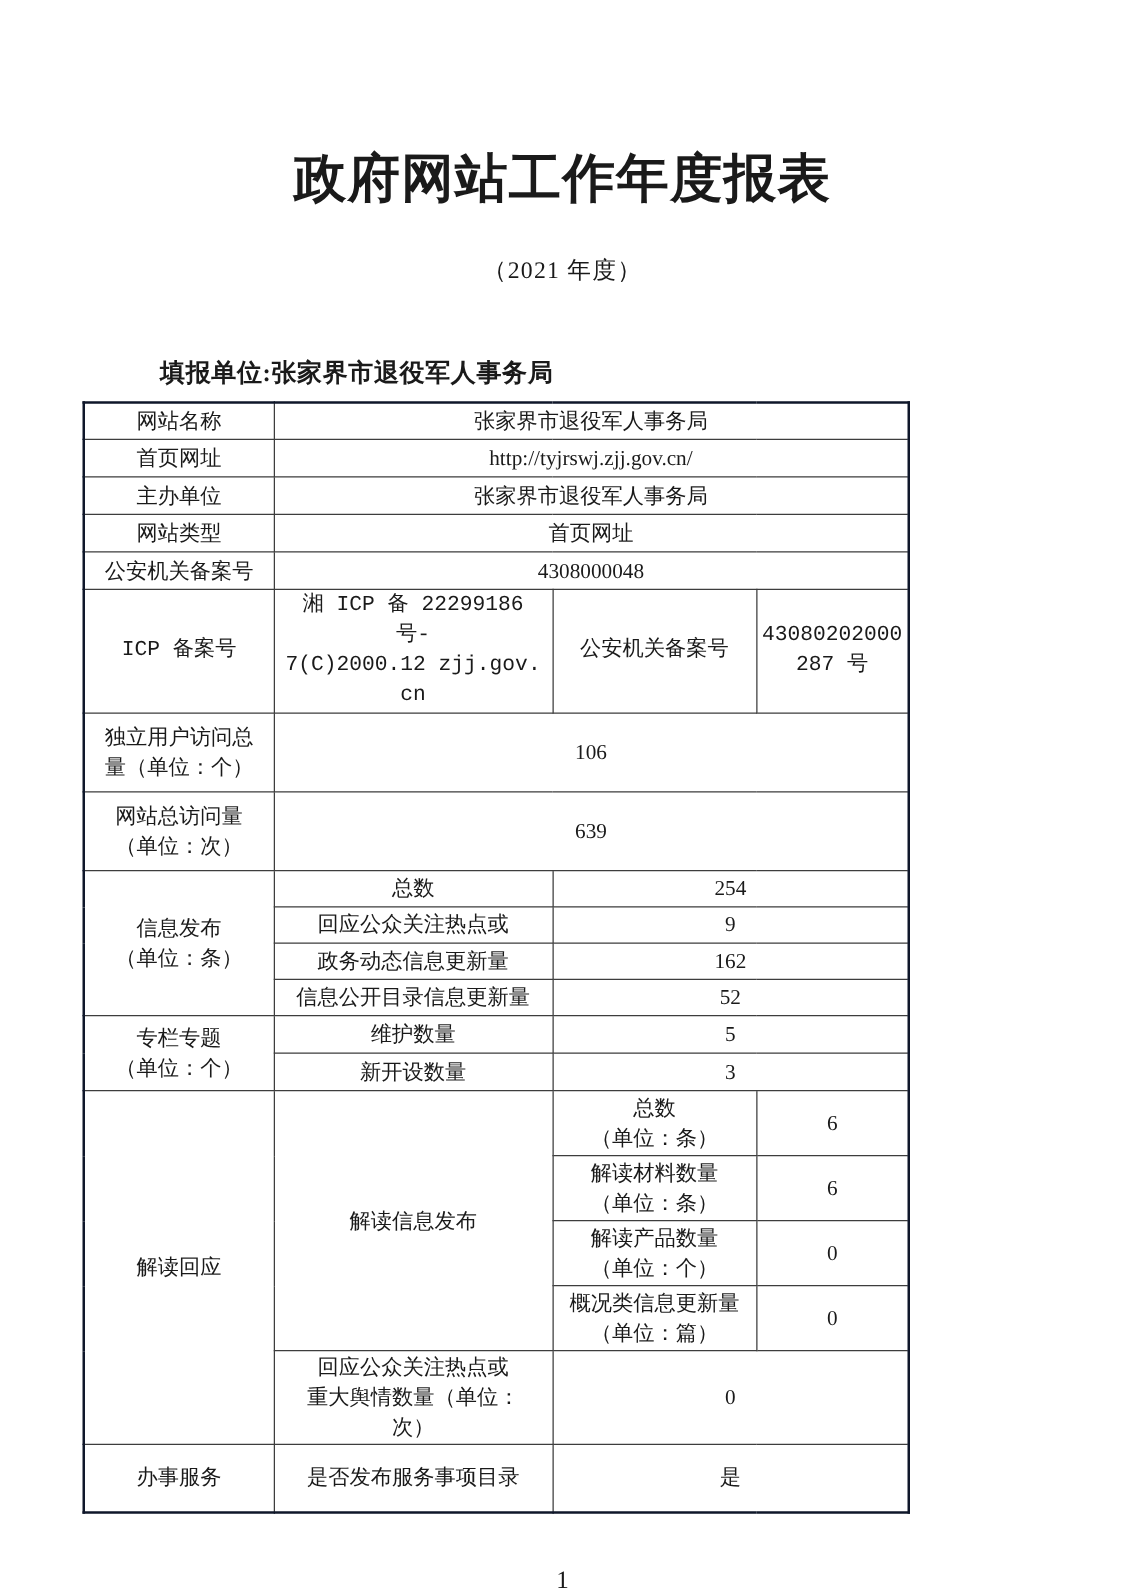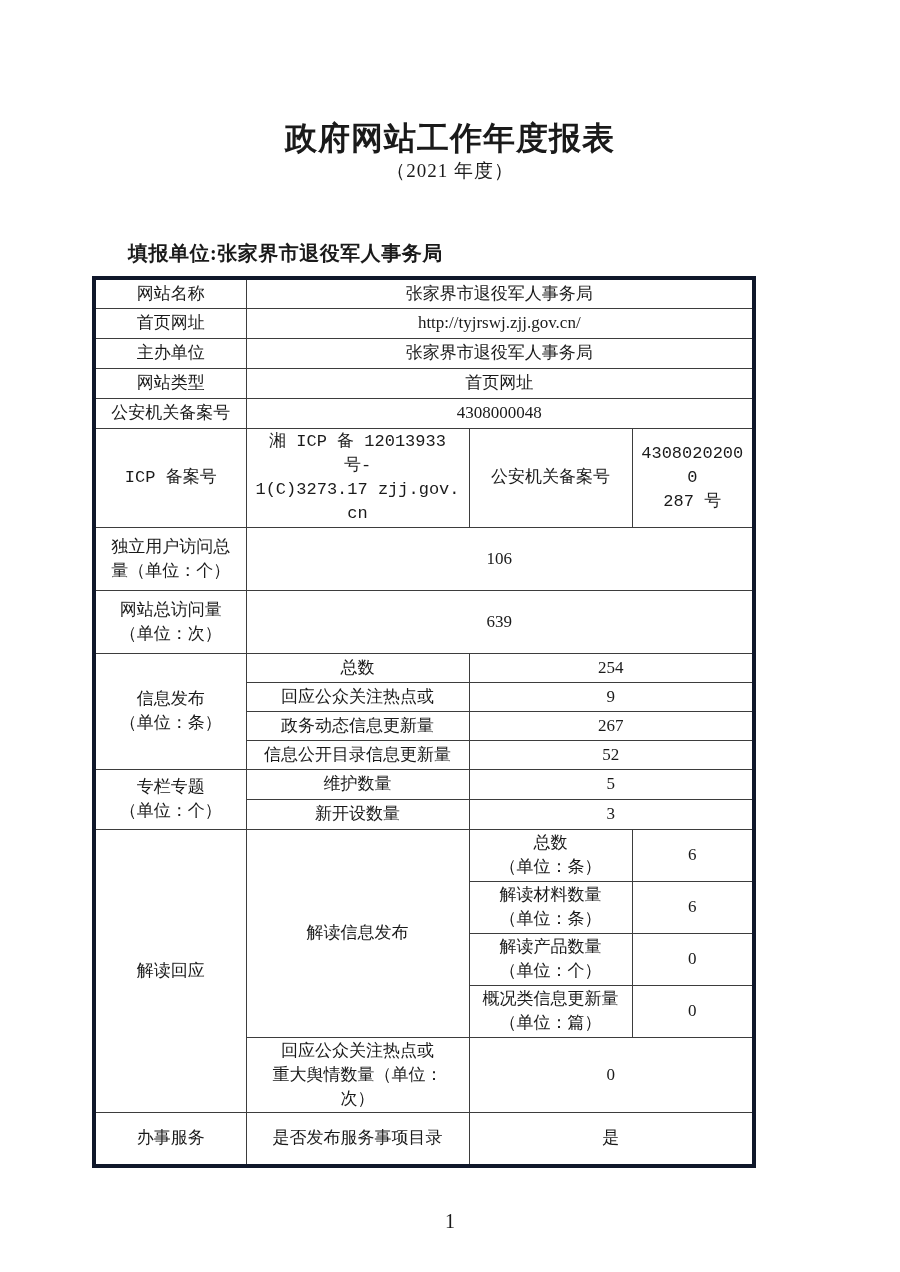--- a/index.html
+++ b/index.html
@@ -13,42 +13,43 @@
     overflow: hidden;
     position: relative;
     font-family: "Liberation Serif", "DejaVu Serif", serif;
     color: #1a1a1a;
   }
   .page-title {
     padding-top: 118px;
     text-align: center;
     font-family: Liberation Serif, serif;
     font-weight: 700;
-    font-size: 32px;
+    font-size: 42px;
     letter-spacing: 1px;
     line-height: 1.25;
   }
   .page-subtitle {
+    margin-top: 32px;
     text-align: center;
     font-size: 19px;
     letter-spacing: 1px;
   }
   .unit-line {
     margin: 56px 0 0 128px;
     font-size: 20px;
     font-weight: 700;
     text-underline-offset: 4px;
     letter-spacing: 0.5px;
   }
   table.report {
     border-collapse: collapse;
     table-layout: fixed;
     width: 660px;
-    margin: 9px 0 0 92px;
-    border: 4px solid #0f172a;
+    margin: 9px 0 0 66px;
+    border: 2px solid #0f172a;
   }
   table.report td {
     border: 1px solid #3d3d3d;
     text-align: center;
     vertical-align: middle;
     font-size: 17px;
     line-height: 24px;
     padding: 1px 4px;
     overflow: hidden;
     word-break: break-all;
@@ -102,22 +103,22 @@
       <td colspan="3">首页网址</td>
     </tr>
     <tr class="h30">
       <td>公安机关备案号</td>
       <td colspan="3">4308000048</td>
     </tr>
 
     <tr class="h49">
       <td>ICP 备案号</td>
       <td>
-        <div>湘 ICP 备 12013933 号-</div>
-        <div>1(C)3273.17 zjj.gov.cn</div>
+        <div>湘 ICP 备 22299186 号-</div>
+        <div>7(C)2000.12 zjj.gov.cn</div>
       </td>
       <td>公安机关备案号</td>
       <td>
         <div>43080202000</div>
         <div>287 号</div>
       </td>
     </tr>
 
     <tr class="h63">
       <td>
@@ -141,21 +142,21 @@
       </td>
       <td>总数</td>
       <td colspan="2">254</td>
     </tr>
     <tr class="h29">
       <td>回应公众关注热点或</td>
       <td colspan="2">9</td>
     </tr>
     <tr class="h29">
       <td>政务动态信息更新量</td>
-      <td colspan="2">267</td>
+      <td colspan="2">162</td>
     </tr>
     <tr class="h29">
       <td>信息公开目录信息更新量</td>
       <td colspan="2">52</td>
     </tr>
 
     <tr class="h30">
       <td rowspan="2">
         <div>专栏专题</div>
         <div>（单位：个）</div>

